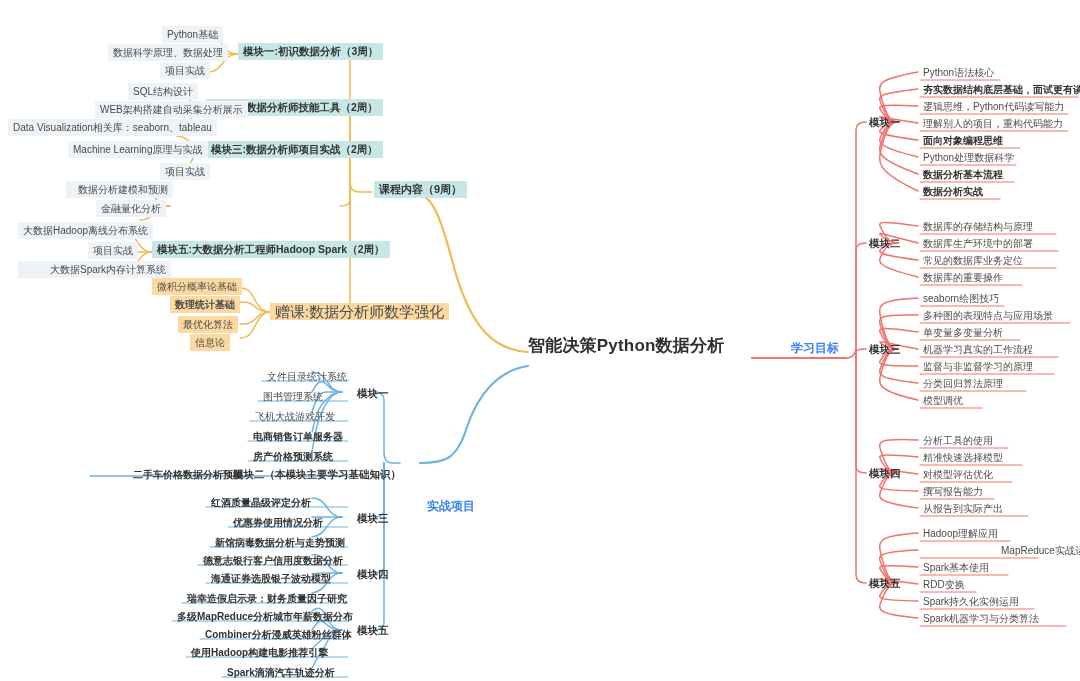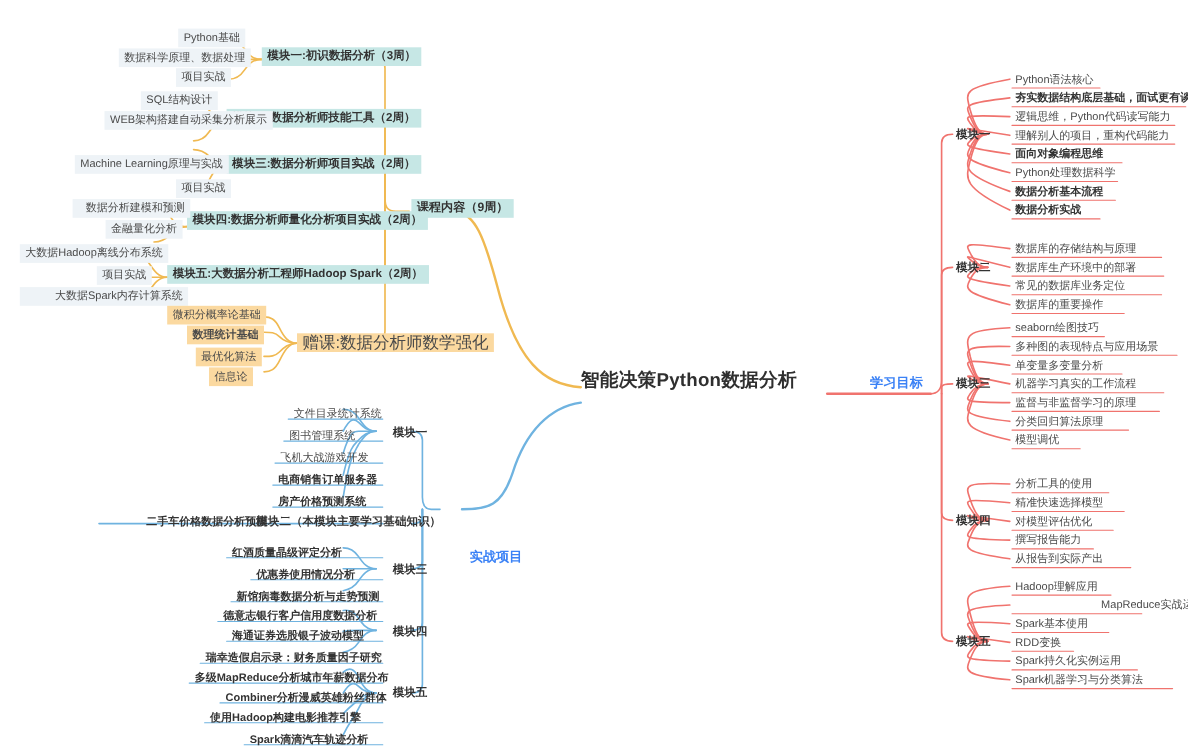--- a/index.html
+++ b/index.html
@@ -213,26 +213,26 @@
   <div class="node branch-box" style="left:374px;top:181px;">课程内容（9周）</div>
 
   <div class="node mod-box" style="left:238px;top:43px;">模块一:初识数据分析（3周）</div>
   <div class="node leaf-cc" style="left:162px;top:26px;">Python基础</div>
   <div class="node leaf-cc" style="left:108px;top:44px;">数据科学原理、数据处理</div>
   <div class="node leaf-cc" style="left:160px;top:62px;">项目实战</div>
 
   <div class="node mod-box" style="left:206px;top:99px;">模块二:数据分析师技能工具（2周）</div>
   <div class="node leaf-cc" style="left:128px;top:83px;">SQL结构设计</div>
   <div class="node leaf-cc" style="left:58px;top:101px;margin-left:37px;">WEB架构搭建自动采集分析展示</div>
+  <div class="node leaf-cc" style="left:8px;top:119px;">Data Visualization相关库：seaborn、tableau</div>
 
   <div class="node mod-box" style="left:206px;top:141px;">模块三:数据分析师项目实战（2周）</div>
   <div class="node leaf-cc" style="left:68px;top:141px;">Machine Learning原理与实战</div>
   <div class="node leaf-cc" style="left:160px;top:163px;">项目实战</div>
 
-  <div class="node mod-box" style="left:170px;top:192px;">模块四:数据分析师量化分析项目实战（2周）</div>
   <div class="node leaf-cc" style="left:66px;top:181px;padding-left:12px;">数据分析建模和预测</div>
   <div class="node leaf-cc" style="left:96px;top:200px;">金融量化分析</div>
 
   <div class="node mod-box" style="left:152px;top:241px;">模块五:大数据分析工程师Hadoop Spark（2周）</div>
   <div class="node leaf-cc" style="left:18px;top:222px;">大数据Hadoop离线分布系统</div>
   <div class="node leaf-cc" style="left:88px;top:242px;">项目实战</div>
   <div class="node leaf-cc" style="left:18px;top:261px;padding-left:32px;">大数据Spark内存计算系统</div>
 
   <div class="node amber-box" style="left:270px;top:303px;">赠课:数据分析师数学强化</div>
   <div class="node leaf-amber" style="left:152px;top:278px;">微积分概率论基础</div>

